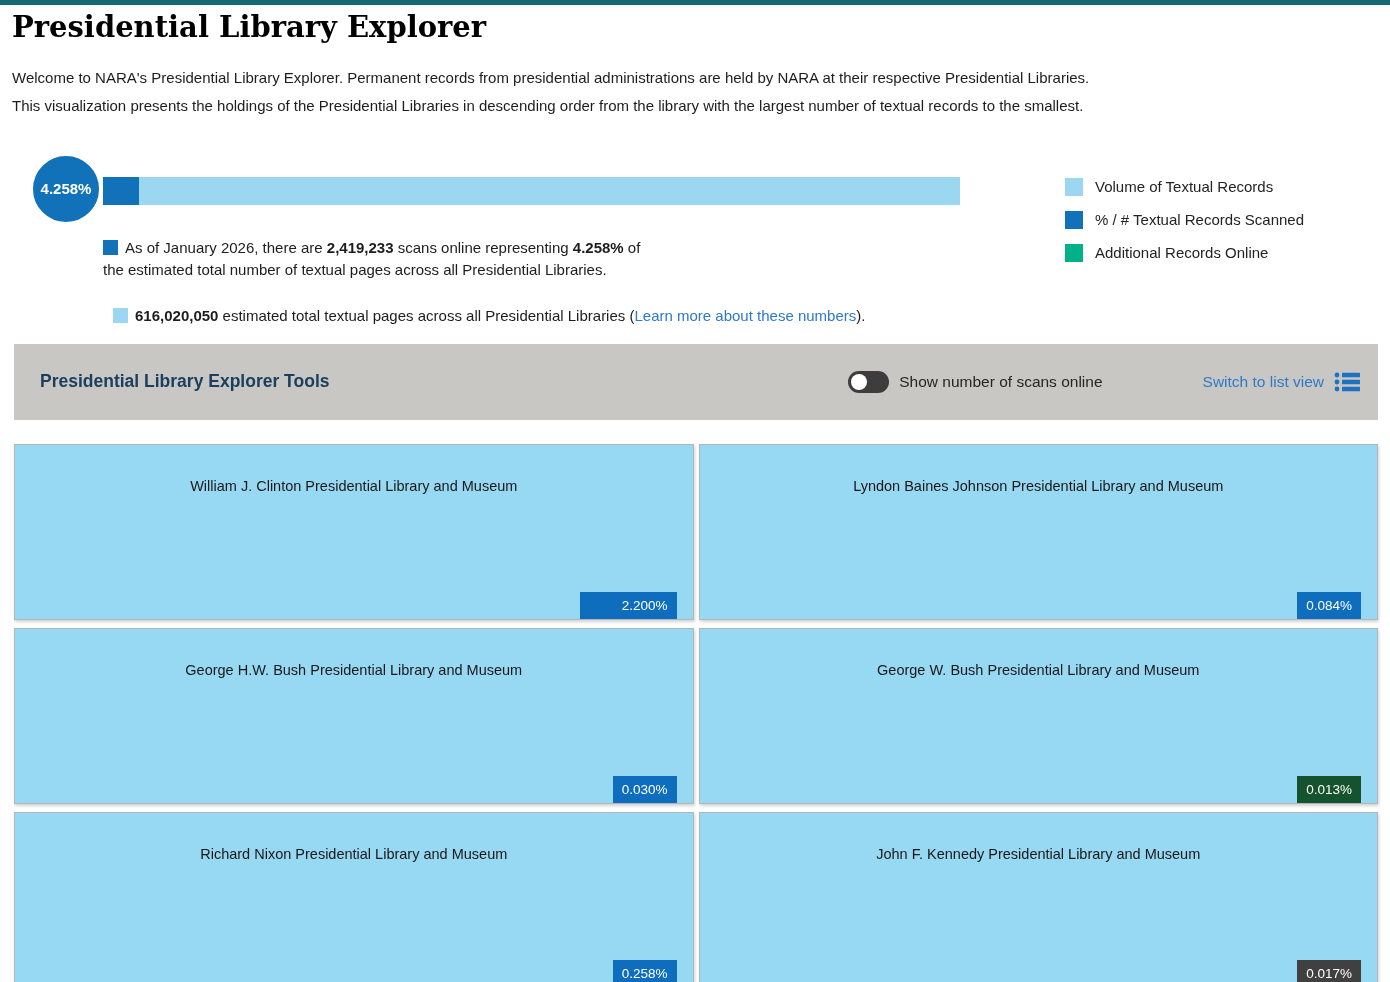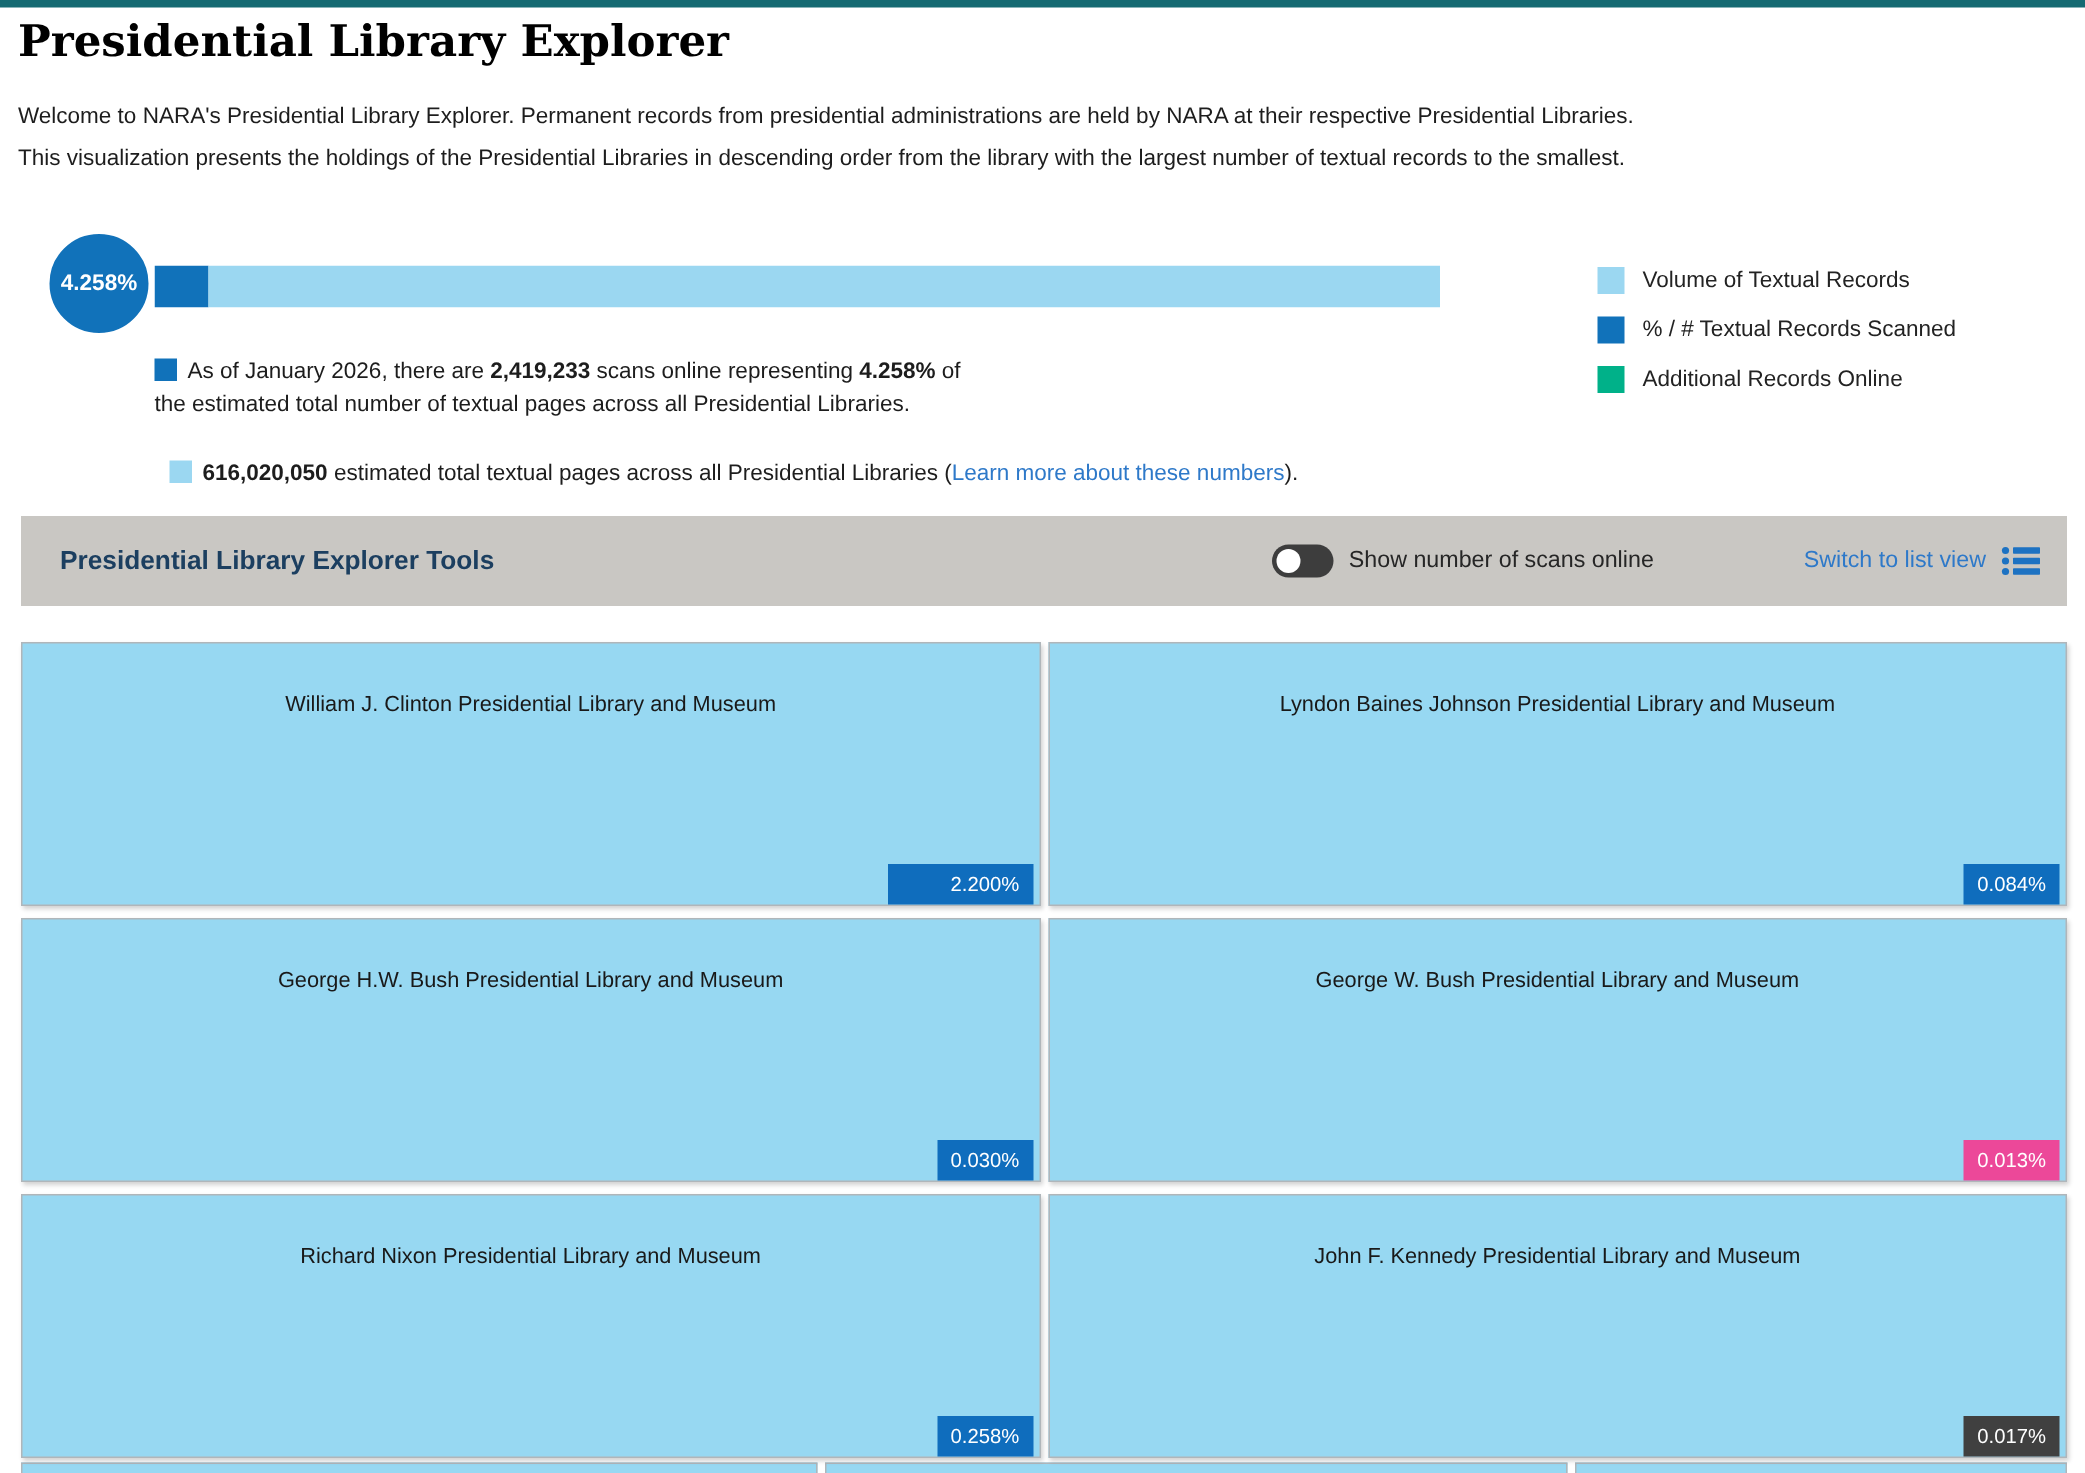--- a/index.html
+++ b/index.html
@@ -43,21 +43,21 @@
   .legend-label { font-size:15px; color:#232323; }
 
   .caption-1 { position:absolute; left:103px; top:89px; width:545px; font-size:15px; line-height:22px; color:#1d1d1d; }
   .caption-2 { position:absolute; left:113px; top:157px; width:900px; font-size:15px; line-height:22px; color:#1d1d1d; }
   .inline-swatch { display:inline-block; width:15px; height:15px; vertical-align:-2px; margin-right:7px; }
   .caption-1 b, .caption-2 b { font-weight:700; }
   a.text-link { text-decoration:none; cursor:pointer; }
 
   
   .toolbar {
-    margin:0 12px 10px 14px; height:60px;
+    margin:0 12px 10px 14px; height:76px;
     display:flex; align-items:center;
   }
   .toolbar-title { margin-left:26px; font-size:17.5px; font-weight:700; color:#1c3f60; }
   .toolbar-right { margin-left:auto; display:flex; align-items:center; }
   .toggle {
     width:41px; height:22px; border-radius:11px; background:#3d3d3d;
     position:relative; cursor:pointer; flex:none;
   }
   .toggle-knob {
     position:absolute; left:3px; top:3px; width:16px; height:16px;
@@ -77,21 +77,21 @@
     position:relative; height:176px;
     border:1px solid #b0b6ba;
     box-shadow:1px 2px 3px rgba(0,0,0,0.18);
     cursor:pointer;
   }
   .card-title {
     margin-top:33px; text-align:center;
     font-size:14.5px; color:#191919; padding:0 30px;
   }
   .badge {
-    position:absolute; right:4px; bottom:0;
+    position:absolute; right:16px; bottom:0;
     color:#ffffff; font-size:13.5px;
     padding:6px 9px; text-align:right;
   }
   .grid-partial {
     margin:3px 12px 0 14px;
     display:grid; grid-template-columns:531px 495px 1fr; column-gap:5px;
   }
   .partial-card { height:12px; border:1px solid #b0b6ba; }
 </style>
 </head>
@@ -169,21 +169,21 @@
   <div class="card" style="background-color: rgb(151, 216, 242);">
     <div class="card-title">Lyndon Baines Johnson Presidential Library and Museum</div>
     <div class="badge" style="background-color: rgb(15, 109, 189); min-width: 40px;">0.084%</div>
   </div>
   <div class="card" style="background-color: rgb(151, 216, 242);">
     <div class="card-title">George H.W. Bush Presidential Library and Museum</div>
     <div class="badge" style="background-color: rgb(15, 109, 189); min-width: 40px;">0.030%</div>
   </div>
   <div class="card" style="background-color: rgb(151, 216, 242);">
     <div class="card-title">George W. Bush Presidential Library and Museum</div>
-    <div class="badge" style="background-color: #ec4899; min-width: 40px; margin-left: 32px;">0.013%</div>
+    <div class="badge" style="background-color: #14532d; min-width: 40px; margin-left: 32px;">0.013%</div>
   </div>
   <div class="card" style="background-color: rgb(151, 216, 242);">
     <div class="card-title">Richard Nixon Presidential Library and Museum</div>
     <div class="badge" style="background-color: rgb(15, 109, 189); min-width: 40px;">0.258%</div>
   </div>
   <div class="card" style="background-color: rgb(151, 216, 242);">
     <div class="card-title">John F. Kennedy Presidential Library and Museum</div>
     <div class="badge" style="background-color: #404040; min-width: 40px;">0.017%</div>
   </div>
 </div>

